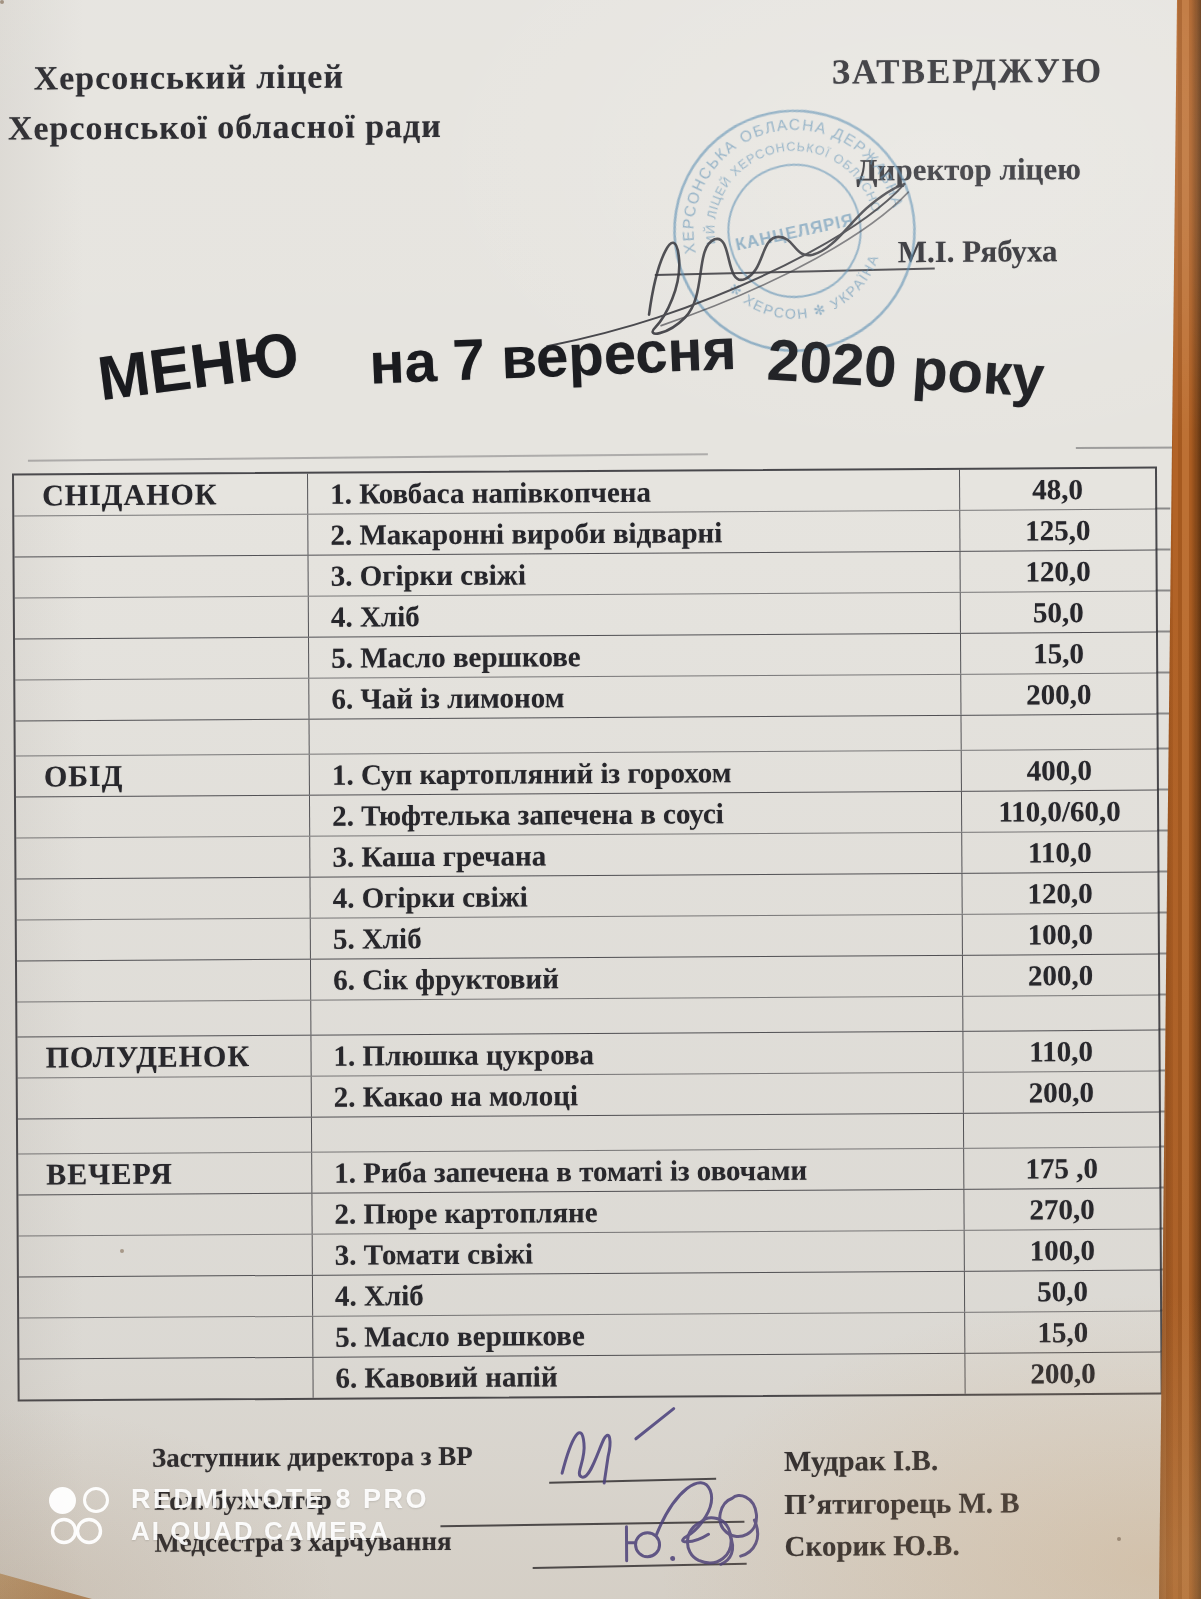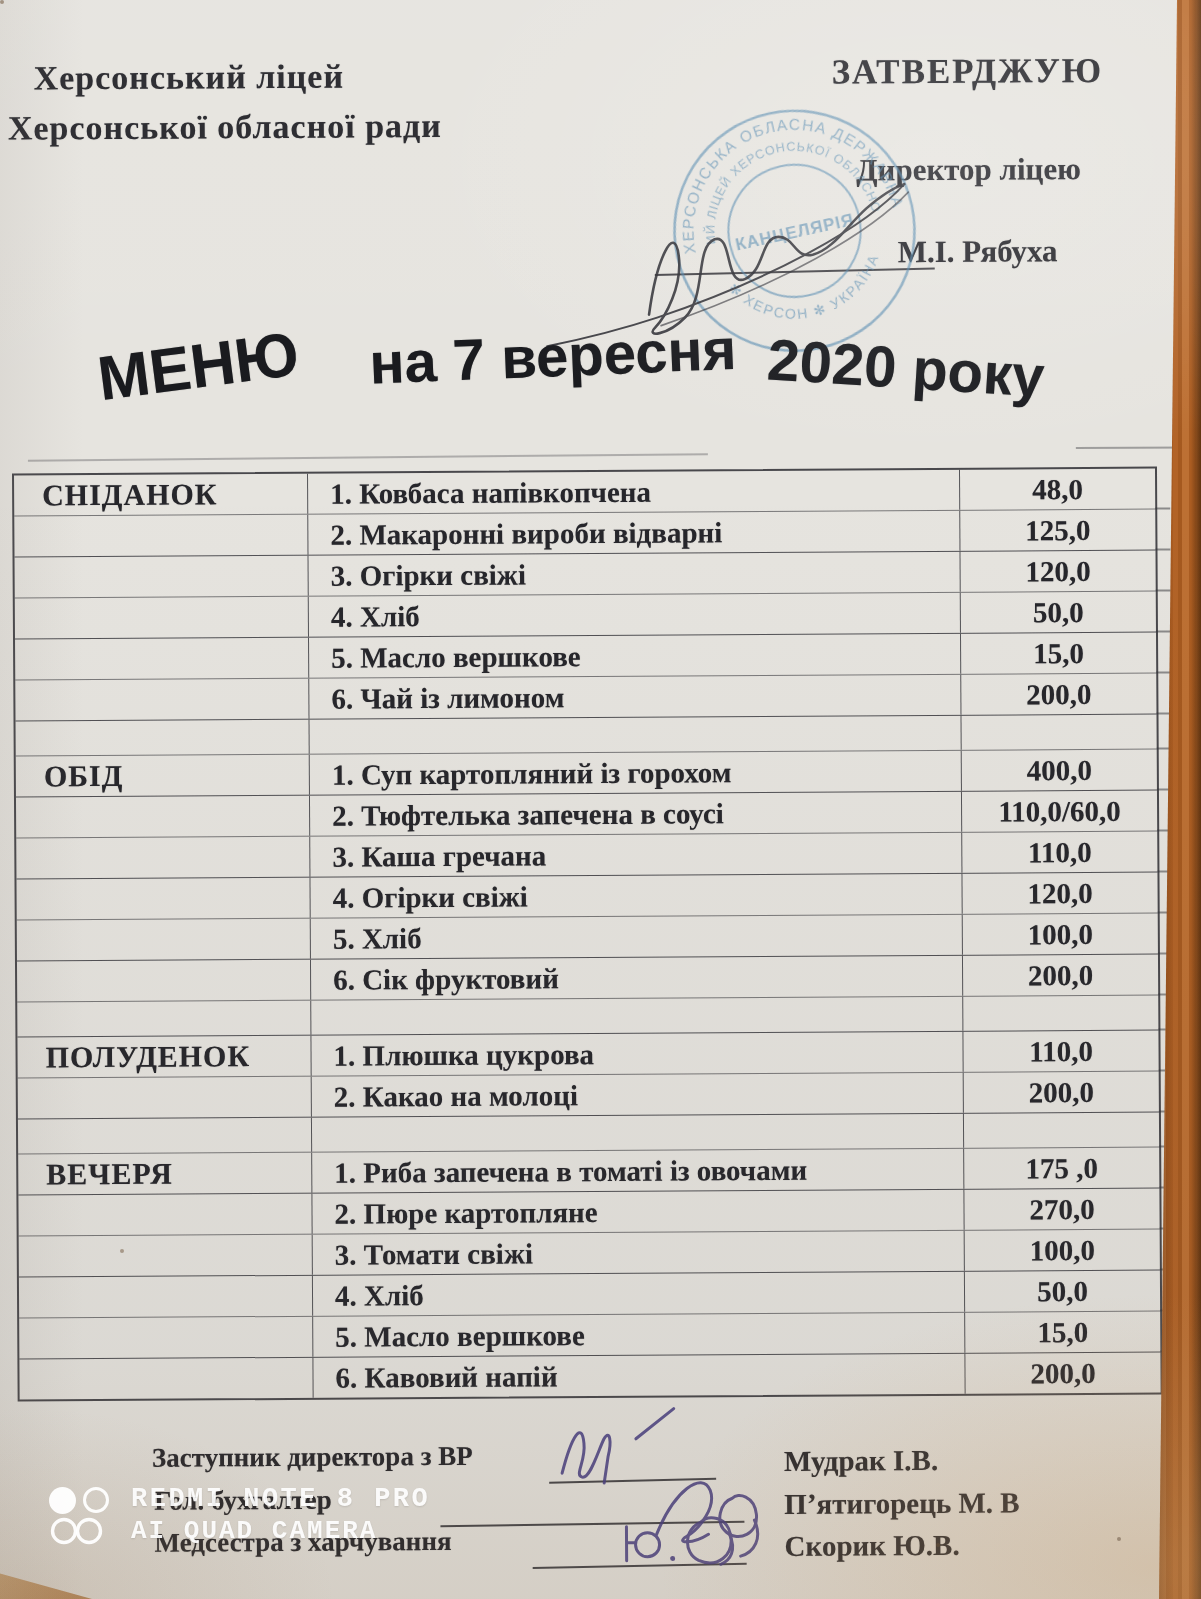--- a/index.html
+++ b/index.html
@@ -67,21 +67,21 @@
   .l2{left:150px;top:1483px;} .n2{left:780px;top:1489px;}
   .l3{left:150px;top:1525px;} .n3{left:780px;top:1531px;}
   .sig-underline{position:absolute;height:2px;background:rgba(42,42,48,.85);}
   .u1{left:545px;top:1480px;width:167px;transform:rotate(-1deg);}
   .u2{left:436px;top:1523px;width:304px;transform:rotate(-.5deg);}
   .u3{left:528px;top:1565px;width:214px;transform:rotate(-.8deg);}
   
   .wm{position:absolute;z-index:50;pointer-events:none;}
   .wm-dot{left:49px;top:1487px;width:27px;height:27px;border-radius:50%;background:rgba(255,255,255,.95);}
   .wm-ring{left:83px;top:1487px;width:20px;height:20px;border-radius:50%;border:3.5px solid rgba(255,255,255,.95);}
-  .wm-text{font-family:Liberation Mono, monospace;color:rgba(255,255,255,.93);
+  .wm-text{font-family:Liberation Sans, sans-serif;color:rgba(255,255,255,.93);
            text-shadow:0 1px 2px rgba(0,0,0,.12);white-space:nowrap;}
   .wm-t1{left:131px;top:1484px;font-size:27px;letter-spacing:2.5px;font-weight:bold;}
   .wm-t2{left:131px;top:1516px;font-size:26px;letter-spacing:2px;font-weight:bold;text-align:right;}
   svg{overflow:visible;}
 </style>
 </head>
 <body>
 
 <div class="doc">
 

